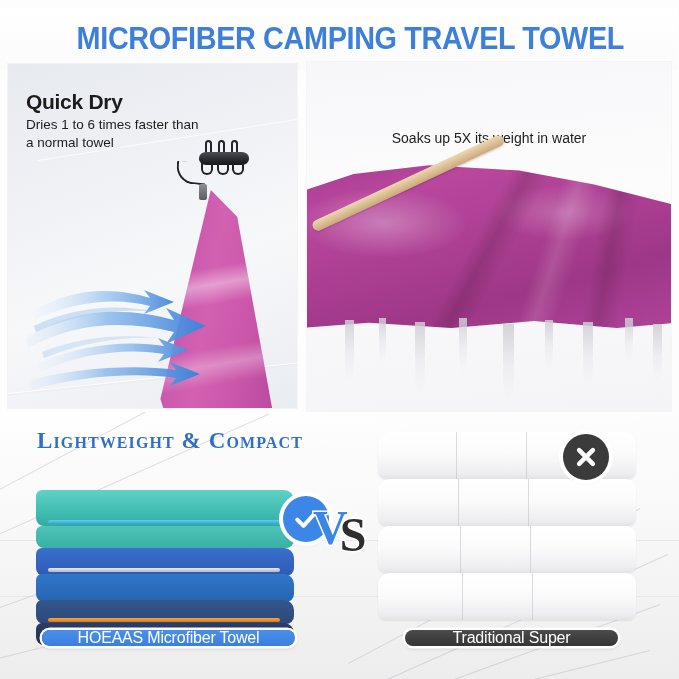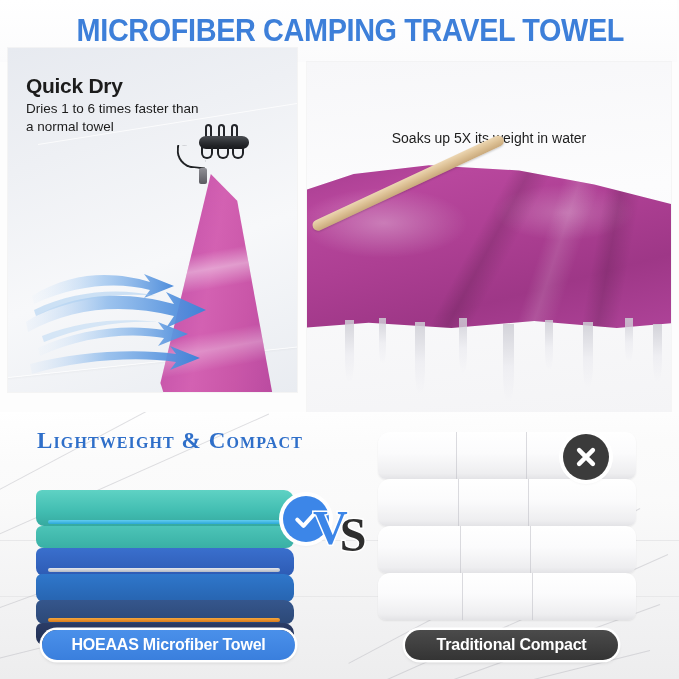--- a/index.html
+++ b/index.html
@@ -15,21 +15,21 @@
 
   .page {
     position: absolute;
     inset: 0;
     background: #fdfdfd;
   }
 
   
   .header {
     position: absolute;
-    left: 0; top: 0;
+    left: 0; top: 8px;
     width: 677px; height: 62px;
     background: linear-gradient(180deg,#ffffff 0%,#fbfbfc 100%);
     display: flex;
     align-items: center;
     justify-content: center;
     padding-left: 24px;
   }
   .header-title {
     font-family: "Liberation Sans Narrow","Liberation Sans",sans-serif;
     font-weight: bold;
@@ -37,21 +37,21 @@
     letter-spacing: -0.4px;
     color: #3d7fd9;
     transform: scaleX(0.93);
     white-space: nowrap;
     text-align: center;
   }
 
   
   .panel-quickdry {
     position: absolute;
-    left: 8px; top: 48px;
+    left: 8px; top: 64px;
     width: 289px; height: 344px;
     background: linear-gradient(160deg,#e7eaf0 0%,#eef0f4 28%,#f7f8fa 60%,#e9ecf1 100%);
     overflow: hidden;
     box-shadow: 0 0 0 1px rgba(0,0,0,0.035);
   }
   
   .wall-line {
     position: absolute;
     background: rgba(255,255,255,0.75);
     height: 1px;
@@ -267,26 +267,26 @@
     line-height:1;
     letter-spacing:-2px;
     white-space:nowrap;
   }
   .vs .v { color:#3c86e8; -webkit-text-stroke: 3px #ffffff; paint-order: stroke fill; }
   .vs .s { color:#2e2e2e; -webkit-text-stroke: 3px #ffffff; paint-order: stroke fill; position:relative; left:-6px; top:7px; display:inline-block; }
 
   
   .pill {
     position:absolute;
-    height:30px;
+    height:16px;
     border-radius:15px;
     display:flex; align-items:center; justify-content:center;
     color:#ffffff;
     font-size:16px;
-    font-weight:bold;
+    font-weight:normal;
     letter-spacing:-0.2px;
     box-shadow: 0 0 0 2.5px #ffffff, 0 2px 4px rgba(0,0,0,0.20);
   }
   .pill-blue { left:42px; top:630px; width:253px; background: linear-gradient(180deg,#4a90ea 0%,#3a7fdd 100%); }
   .pill-gray { left:405px; top:630px; width:213px; background: linear-gradient(180deg,#4b4b4b 0%,#343434 100%); }
 </style>
 </head>
 <body>
 
 <div class="page">
@@ -427,15 +427,15 @@
         <path d="M6.5 6.5 L17.5 17.5 M17.5 6.5 L6.5 17.5" fill="none" stroke="#ffffff" stroke-width="3.6" stroke-linecap="round"></path>
       </svg>
     </div>
 
     <div class="vs">
       <span class="v">V</span><span class="s">S</span>
     </div>
   </div>
 
   <div class="pill pill-blue">HOEAAS Microfiber Towel</div>
-  <div class="pill pill-gray">Traditional Compact</div>
+  <div class="pill pill-gray">Traditional Super</div>
 
 </div>
 
 </body></html>

